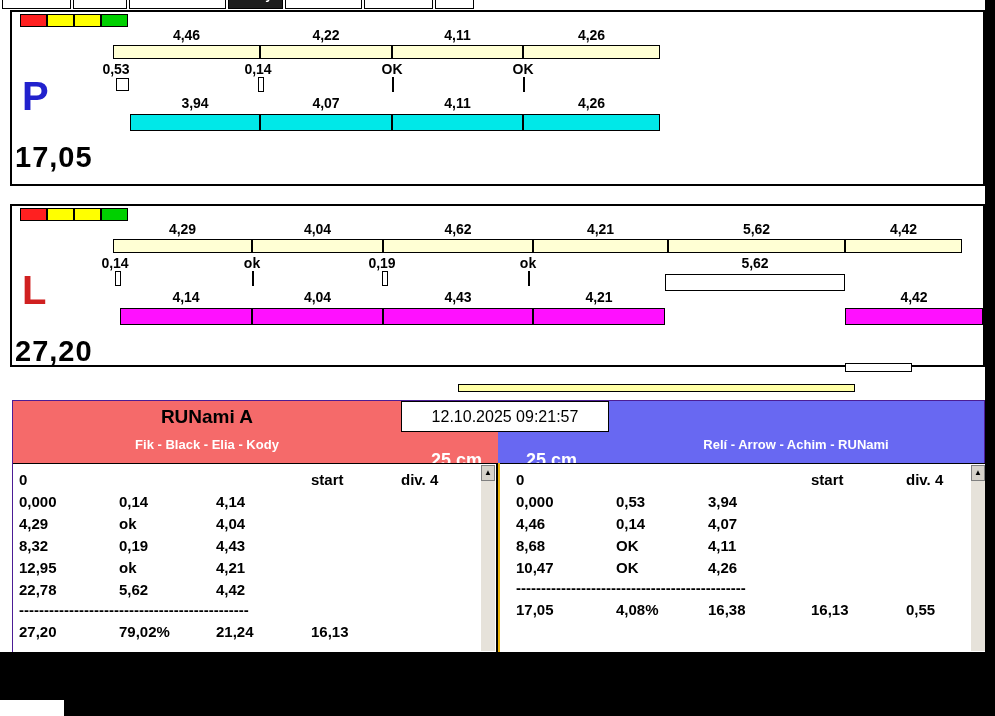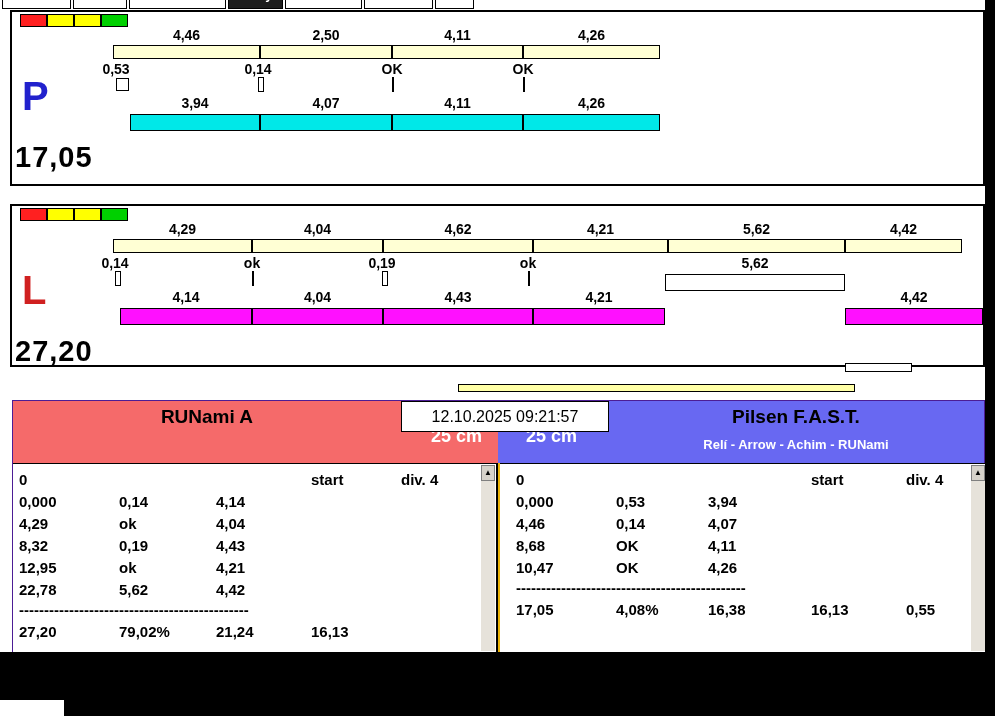--- a/index.html
+++ b/index.html
@@ -40,21 +40,21 @@
   .bottom-block{position:absolute;left:12px;top:400px;width:973px;height:322px;border:1px solid #4c1d95;background:#eab308;}
   .hdr{position:absolute;top:0;height:62px;}
   .hdr-left{left:0;width:485px;}
   .hdr-right{left:485px;width:486px;}
   .team-name{position:absolute;top:5px;font-size:19px;color:#000;text-align:center;white-space:nowrap;}
   .hdr-left .team-name{left:0;width:388px;}
   .hdr-right .team-name{left:110px;width:376px;}
   .team-dogs{position:absolute;top:36px;font-size:13px;color:#fff;text-align:center;white-space:nowrap;}
   .hdr-left .team-dogs{left:0;width:388px;}
   .hdr-right .team-dogs{left:110px;width:376px;}
-  .team-height{position:absolute;top:25px;font-size:18px;color:#fff;white-space:nowrap;}
+  .team-height{position:absolute;top:49px;font-size:18px;color:#fff;white-space:nowrap;}
   .hdr-left .team-height{right:16px;}
   .hdr-right .team-height{left:28px;}
   .timestamp{position:absolute;left:388px;top:0;width:208px;height:31px;background:#fff;border:1px solid #000;
              font-size:16px;font-weight:normal;text-align:center;line-height:29px;}
 
   .tablewrap{position:absolute;top:62px;height:189px;background:#fff;border-top:1px solid #000;}
   .tbl-left{left:0;width:485px;border-right:2px solid #000;}
   .tbl-right{left:487px;width:486px;}
   .trow{position:absolute;left:0;width:100%;height:22px;line-height:20px;}
   .c{position:absolute;font-size:15px;font-weight:bold;white-space:nowrap;}
@@ -86,21 +86,21 @@
     <div class="lights">
         <span class="light" style="background: rgb(255, 32, 32);"></span>
         <span class="light" style="background: rgb(255, 255, 0);"></span>
         <span class="light" style="background: rgb(255, 255, 0);"></span>
         <span class="light" style="background: rgb(0, 208, 0);"></span>
       </div>
     <div class="lane-letter" style="color: rgb(33, 33, 205);">P</div>
     <div class="lane-total">17,05</div>
   <div class="num top-num" style="left: 174.5px;">4,46</div>
       <div class="bar-seg top-seg" style="left: 101px; width: 147px; background: rgb(255, 255, 212);"></div>
-      <div class="num top-num" style="left: 314px;">2,50</div>
+      <div class="num top-num" style="left: 314px;">4,22</div>
       <div class="bar-seg top-seg" style="left: 248px; width: 132px; background: rgb(255, 255, 212);"></div>
       <div class="num top-num" style="left: 445.5px;">4,11</div>
       <div class="bar-seg top-seg" style="left: 380px; width: 131px; background: rgb(255, 255, 212);"></div>
       <div class="num top-num" style="left: 579.5px;">4,26</div>
       <div class="bar-seg top-seg" style="left: 511px; width: 137px; background: rgb(255, 255, 212);"></div>
       <div class="num mark-num" style="left: 104px;">0,53</div>
       <div class="mark-box" style="left: 104px;"></div>
       <div class="num mark-num" style="left: 246px;">0,14</div>
       <div class="mark-narrow" style="left: 246px;"></div>
       <div class="num mark-num" style="left: 380px;">OK</div>
@@ -160,25 +160,25 @@
       <div class="bar-seg bot-seg" style="left: 833px; width: 138px; background: rgb(255, 16, 255);"></div>
     </div>
 
   <div class="mini-white-bar"></div>
   <div class="yellow-bar" style="background: rgb(255, 255, 166);"></div>
 
   <div class="bottom-block">
 
     <div class="hdr hdr-left" id="hdr-left" style="background: rgb(245, 106, 106);">
       <div class="team-name">RUNami A</div>
+      <div class="team-dogs">Fik - Black - Elia - Kody</div>
       <div class="team-height">25 cm</div>
     </div>
 
     <div class="hdr hdr-right" id="hdr-right" style="background: rgb(104, 104, 242);">
-      <div class="team-name">Pilsen F.A.S.T.</div>
       <div class="team-dogs">Relí - Arrow - Achim - RUNami</div>
       <div class="team-height">25 cm</div>
     </div>
 
     <div class="timestamp">12.10.2025 09:21:57</div>
 
     <div class="tablewrap tbl-left" id="tbl-left">
       <div class="scrollbar">
         <div class="sb-btn">▲</div>
       </div>

